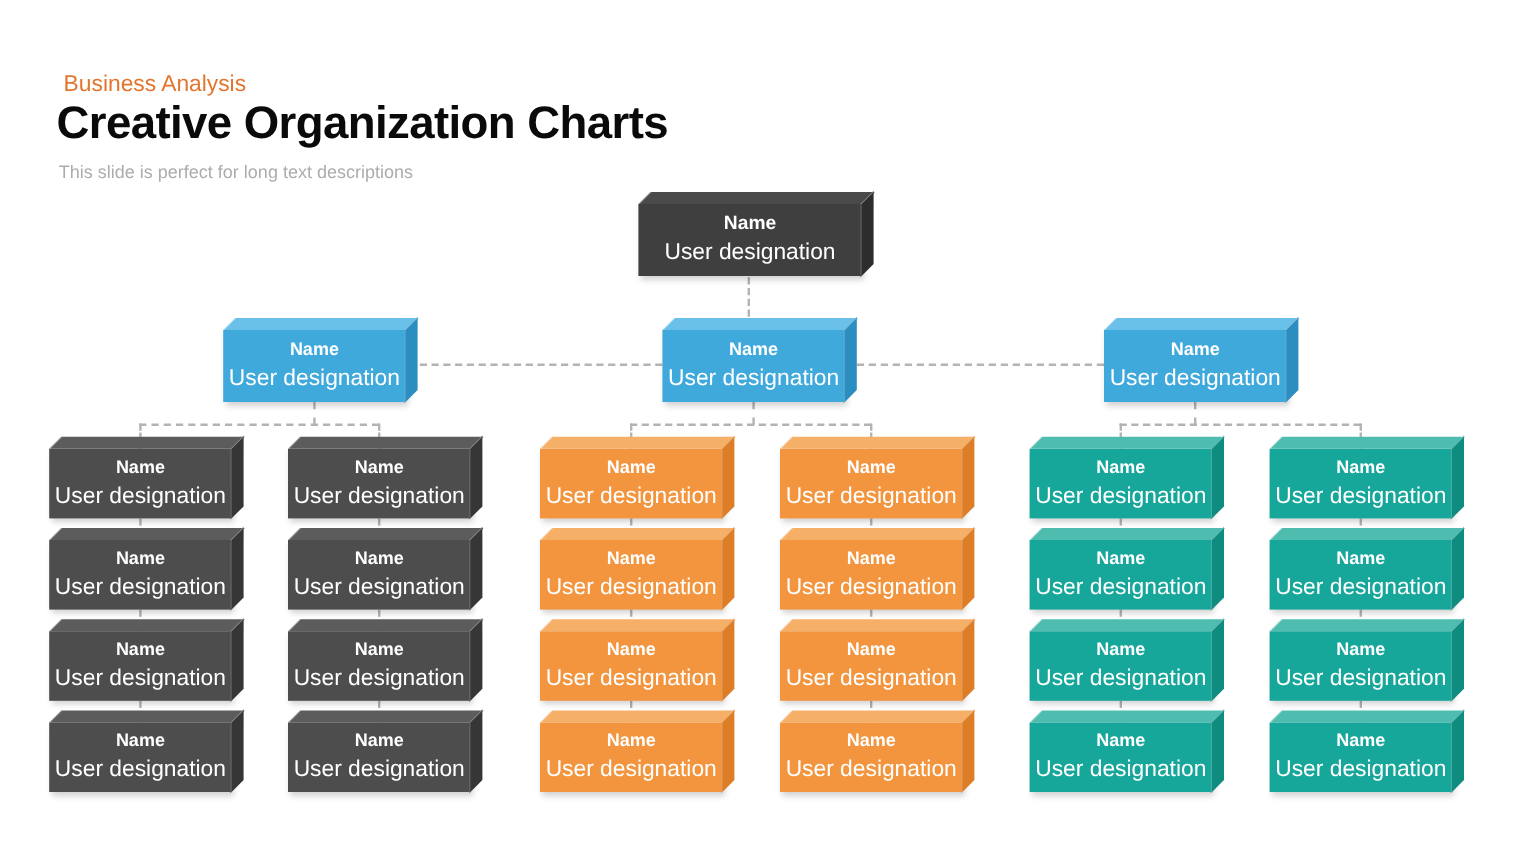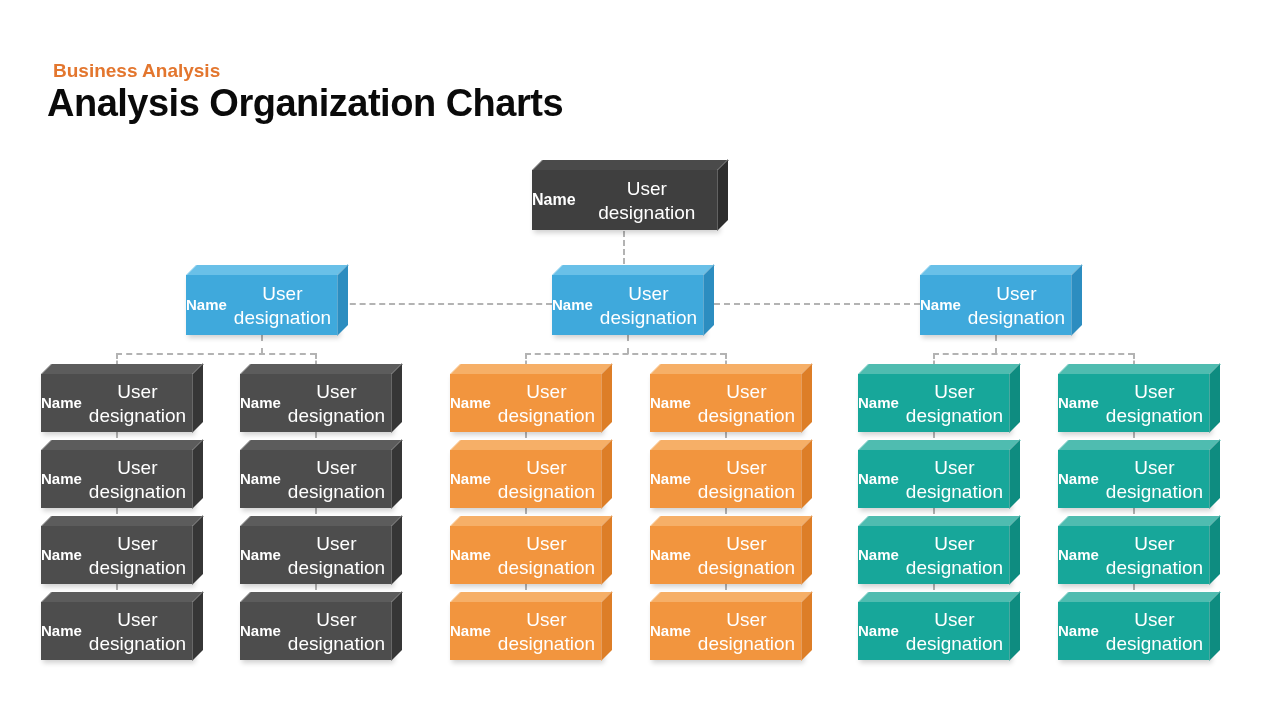--- a/index.html
+++ b/index.html
@@ -1,33 +1,33 @@
 <!DOCTYPE html>
 <html style="--c-eyebrow: #E3762E; --c-title: #0A0A0A; --c-subtitle: #ACACAC; --c-connector: #B3B3B3; --c-charcoal-front: #3F3F3F; --c-charcoal-top: #4A4A4A; --c-charcoal-side: #2D2D2D; --c-gray-front: #4D4D4D; --c-gray-top: #5C5C5C; --c-gray-side: #363636; --c-blue-front: #3FA9DC; --c-blue-top: #69C0E8; --c-blue-side: #2C8DC0; --c-orange-front: #F2953E; --c-orange-top: #F6AF67; --c-orange-side: #DD7E27; --c-teal-front: #17A79A; --c-teal-top: #4FBCB0; --c-teal-side: #0E8C80;"><head>
 <meta charset="utf-8">
 <style>
   html,body{margin:0;padding:0;background:#e8e8e8;}
   .slide{
     position:relative;width:1280px;height:720px;background:#ffffff;
     font-family:"Liberation Sans","DejaVu Sans",sans-serif;overflow:hidden;
   }
   
-  .eyebrow{position:absolute;left:53px;top:60px;font-size:19px;font-weight:bold;
+  .eyebrow{position:absolute;left:53px;top:60px;font-size:19px;font-weight:normal;
     color:var(--c-eyebrow,#E3762E);}
   .title{position:absolute;left:47px;top:82px;font-size:38px;font-weight:bold;
     color:var(--c-title,#0a0a0a);letter-spacing:-0.5px;white-space:nowrap;}
   .subtitle{position:absolute;left:49px;top:135px;font-size:15px;
     color:var(--c-subtitle,#ACACAC);}
   
   .vline{position:absolute;width:0;border-left:2px dashed var(--c-connector,#B3B3B3);}
   .hline{position:absolute;height:0;border-top:2px dashed var(--c-connector,#B3B3B3);}
   
   .node{
     position:absolute;width:152px;height:58px;color:#fff;
-    display:flex;align-items:center;justify-content:center;
+    display:flex;flex-direction:column;align-items:center;justify-content:center;
     text-align:center;box-shadow:2px 3px 5px rgba(0,0,0,.18);
   }
   .node::before{ 
     content:"";position:absolute;left:0;top:-10px;width:100%;height:10px;
     transform:skewX(-45deg);transform-origin:0 100%;
     border-left:1px solid rgba(255,255,255,.45);
   }
   .node::after{ 
     content:"";position:absolute;top:0;right:-10px;width:10px;height:100%;
     transform:skewY(-45deg);transform-origin:0 0;
@@ -54,21 +54,22 @@
   .teal{background:var(--c-teal-front,#17A79A);}
   .teal::before{background:var(--c-teal-top,#4FBCB0);}
   .teal::after{background:var(--c-teal-side,#0E8C80);}
 </style>
 </head>
 <body>
 
 <div class="slide">
 
   <div class="eyebrow">Business Analysis</div>
-  <div class="title">Analysis Organization Charts</div>
+  <div class="title">Creative Organization Charts</div>
+  <div class="subtitle">This slide is perfect for long text descriptions</div>
 
   <div class="vline" style="left:623px;top:231px;height:42px"></div>
   <div class="hline" style="left:340px;top:303px;width:212px"></div>
   <div class="hline" style="left:704px;top:303px;width:216px"></div>
 
   <div class="vline" style="left:261px;top:335px;height:19px"></div>
   <div class="vline" style="left:627px;top:335px;height:19px"></div>
   <div class="vline" style="left:995px;top:335px;height:19px"></div>
 
   <div class="hline" style="left:116px;top:353px;width:200px"></div>

